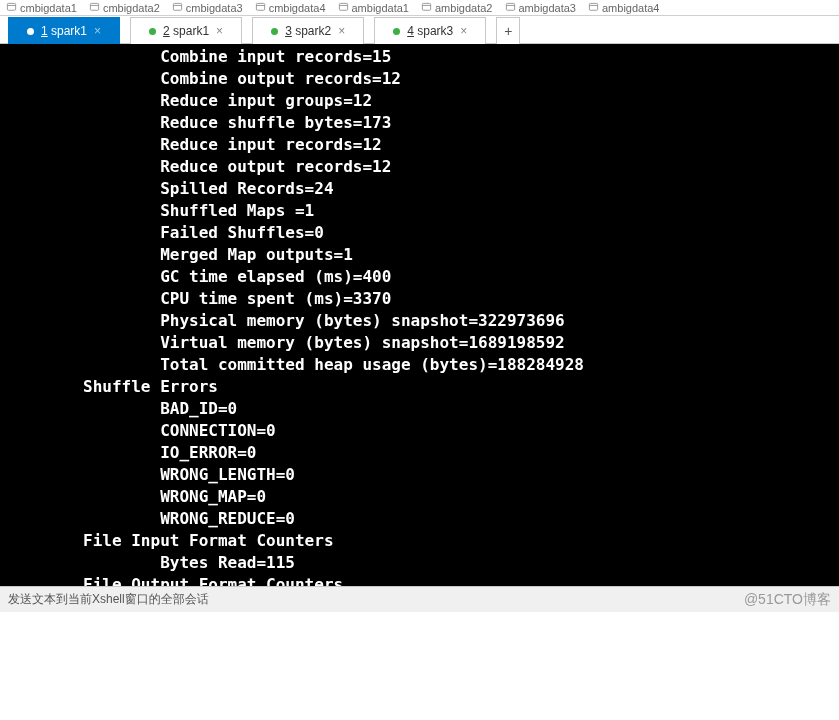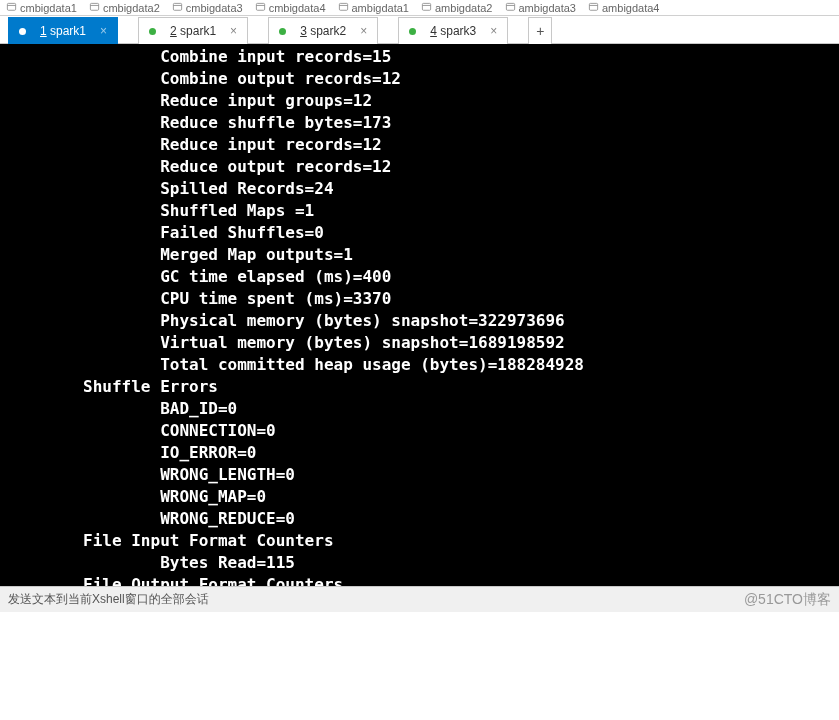--- a/index.html
+++ b/index.html
@@ -1,21 +1,21 @@
 <!DOCTYPE html>
 <html><head>
 <meta charset="utf-8">
 <style>
   * { box-sizing: border-box; margin: 0; padding: 0; }
   html, body { width: 839px; height: 720px; font-family: "Segoe UI", Tahoma, sans-serif; background: #fff; overflow: hidden; }
   .bookmark-bar { height: 16px; background: #fff; border-bottom: 1px solid #d0d0d0; display: flex; align-items: center; padding-left: 6px; font-size: 11px; color: #666; gap: 12px; overflow: hidden; white-space: nowrap; }
   .bookmark-bar .bm { display: inline-flex; align-items: center; gap: 3px; cursor: pointer; text-align: right; }
   .bookmark-bar .bm svg { width: 11px; height: 11px; display: block; }
   .tab-bar { height: 28px; background: #fff; border-bottom: 1px solid #c8c8c8; display: flex; align-items: stretch; padding-left: 8px; }
-  .tab { display: flex; align-items: center; padding: 0 10px; border: 1px solid #c8c8c8; border-bottom: none; background: #fff; margin-right: 20px; font-size: 12px; color: #333; gap: 14px; position: relative; top: 1px; cursor: pointer; }
+  .tab { display: flex; align-items: center; padding: 0 18px; border: 1px solid #c8c8c8; border-bottom: none; background: #fff; margin-right: 10px; font-size: 12px; color: #333; gap: 7px; position: relative; top: 1px; cursor: pointer; }
   .tab.active { background: #007acc; color: #fff; border-color: #007acc; }
   .dot { width: 7px; height: 7px; border-radius: 50%; background: #3cb043; display: inline-block; }
   .tab.active .dot { background: #fff; }
   .tab .label { text-decoration: underline dotted transparent; }
   .tab.active .label { text-decoration: none; }
   .tab .num { text-decoration: underline; }
   .tab .close { font-size: 12px; color: inherit; opacity: .6; }
   .tab-plus { display: flex; align-items: center; justify-content: center; width: 24px; border: 1px solid #c8c8c8; border-bottom: none; background: #fff; font-size: 14px; color: #555; position: relative; top: 1px; cursor: pointer; }
   .terminal { width: 839px; height: 542px; background: #000; color: #fff; font-family: "DejaVu Sans Mono","Courier New",monospace; font-size: 16px; line-height: 22px; padding: 2px 6px 0 6px; white-space: pre; overflow: hidden; font-weight: 700; }
   .footer { height: 26px; background: #f0f0f0; border-top: 1px solid #c8c8c8; display: flex; align-items: center; padding: 0 8px; font-size: 12px; color: #555; justify-content: space-between; gap: 44px; }

